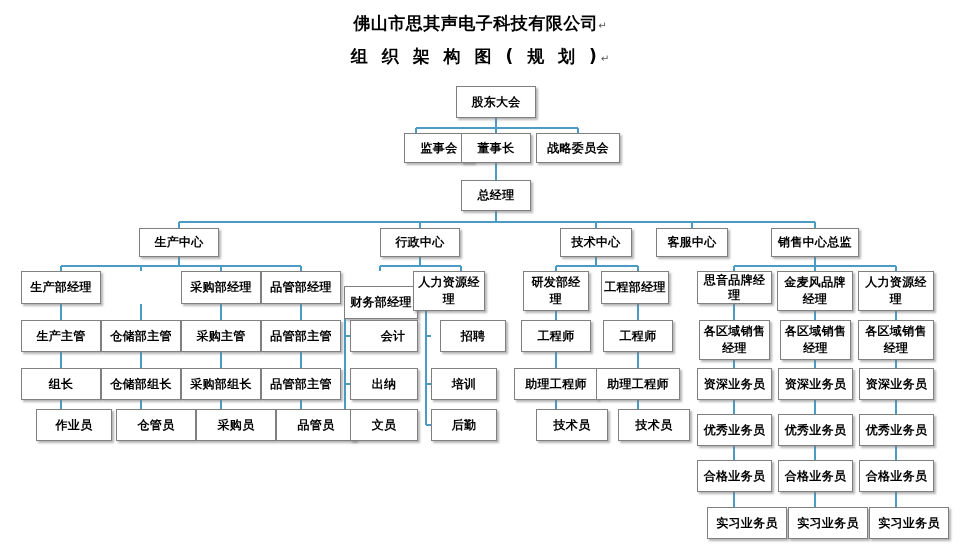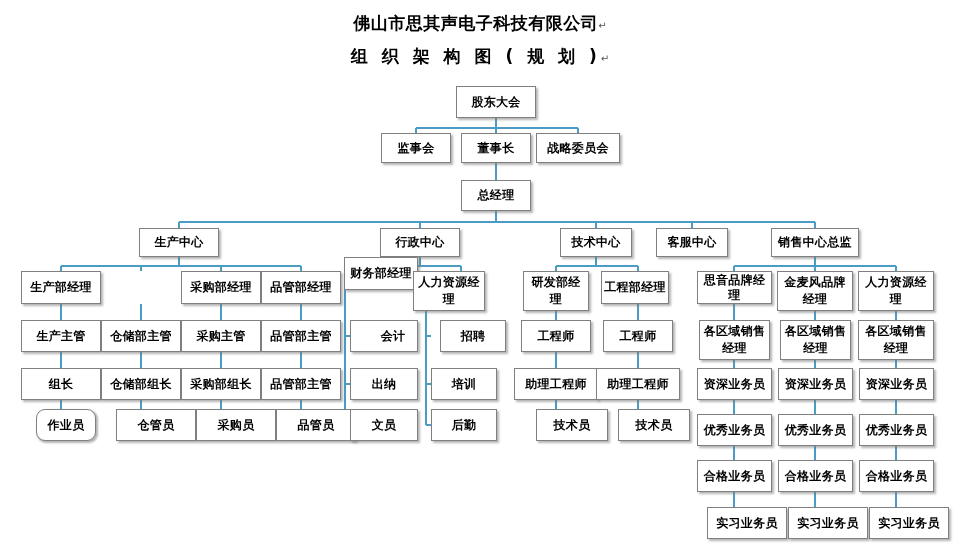--- a/index.html
+++ b/index.html
@@ -174,52 +174,52 @@
       <path d="M896,304 L896,320"></path>
       <path d="M896,352 L896,368"></path>
       <path d="M896,400 L896,414"></path>
       <path d="M896,446 L896,460"></path>
       <path d="M896,492 L896,523 L911,523"></path>
     </g>
   </svg>
 
   <div class="node" style="left:456px;top:86px;width:80px;height:32px;">股东大会</div>
 
-  <div class="node" style="left:381px;top:133px;width:70px;height:30px;">监事会</div>
+  <div class="node" style="left:404px;top:133px;width:70px;height:30px;">监事会</div>
   <div class="node" style="left:461px;top:133px;width:70px;height:30px;">董事长</div>
   <div class="node" style="left:536px;top:133px;width:84px;height:30px;">战略委员会</div>
 
   <div class="node" style="left:461px;top:180px;width:70px;height:31px;">总经理</div>
 
   <div class="node" style="left:139px;top:228px;width:80px;height:29px;">生产中心</div>
   <div class="node" style="left:380px;top:228px;width:80px;height:29px;">行政中心</div>
   <div class="node" style="left:560px;top:228px;width:72px;height:29px;">技术中心</div>
   <div class="node" style="left:656px;top:228px;width:72px;height:29px;">客服中心</div>
   <div class="node" style="left:771px;top:228px;width:88px;height:29px;">销售中心总监</div>
 
   <div class="node" style="left:21px;top:271px;width:80px;height:33px;">生产部经理</div>
   <div class="node" style="left:21px;top:320px;width:80px;height:32px;">生产主管</div>
   <div class="node" style="left:21px;top:368px;width:80px;height:32px;">组长</div>
-  <div class="node" style="left:36px;top:409px;width:60px;height:32px;border-radius:9px;">作业员</div>
+  <div class="node" style="left:36px;top:409px;width:76px;height:32px;">作业员</div>
 
   <div class="node" style="left:101px;top:320px;width:80px;height:32px;">仓储部主管</div>
   <div class="node" style="left:101px;top:368px;width:80px;height:32px;">仓储部组长</div>
   <div class="node" style="left:116px;top:409px;width:80px;height:32px;">仓管员</div>
 
   <div class="node" style="left:181px;top:271px;width:80px;height:33px;text-align:right;">采购部经理</div>
   <div class="node" style="left:181px;top:320px;width:80px;height:32px;">采购主管</div>
   <div class="node" style="left:181px;top:368px;width:80px;height:32px;">采购部组长</div>
   <div class="node" style="left:196px;top:409px;width:80px;height:32px;">采购员</div>
 
   <div class="node" style="left:261px;top:271px;width:80px;height:33px;">品管部经理</div>
   <div class="node" style="left:261px;top:320px;width:80px;height:32px;">品管部主管</div>
   <div class="node" style="left:261px;top:368px;width:80px;height:32px;">品管部主管</div>
   <div class="node" style="left:276px;top:409px;width:80px;height:32px;">品管员</div>
 
-  <div class="node" style="left:344px;top:257px;width:74px;height:33px;">财务部经理</div>
+  <div class="node" style="left:344px;top:286px;width:74px;height:33px;">财务部经理</div>
   <div class="node" style="left:350px;top:320px;width:68px;height:32px;padding-left:20px;">会计</div>
   <div class="node" style="left:350px;top:368px;width:68px;height:32px;">出纳</div>
   <div class="node" style="left:350px;top:409px;width:68px;height:32px;">文员</div>
 
   <div class="node two-line" style="left:413px;top:271px;width:72px;height:40px;">人力资源经理</div>
   <div class="node" style="left:431px;top:320px;width:66px;height:32px;margin-left:9px;">招聘</div>
   <div class="node" style="left:431px;top:368px;width:66px;height:32px;">培训</div>
   <div class="node" style="left:431px;top:409px;width:66px;height:32px;">后勤</div>
 
   <div class="node two-line" style="left:523px;top:271px;width:66px;height:40px;">研发部经理</div>

